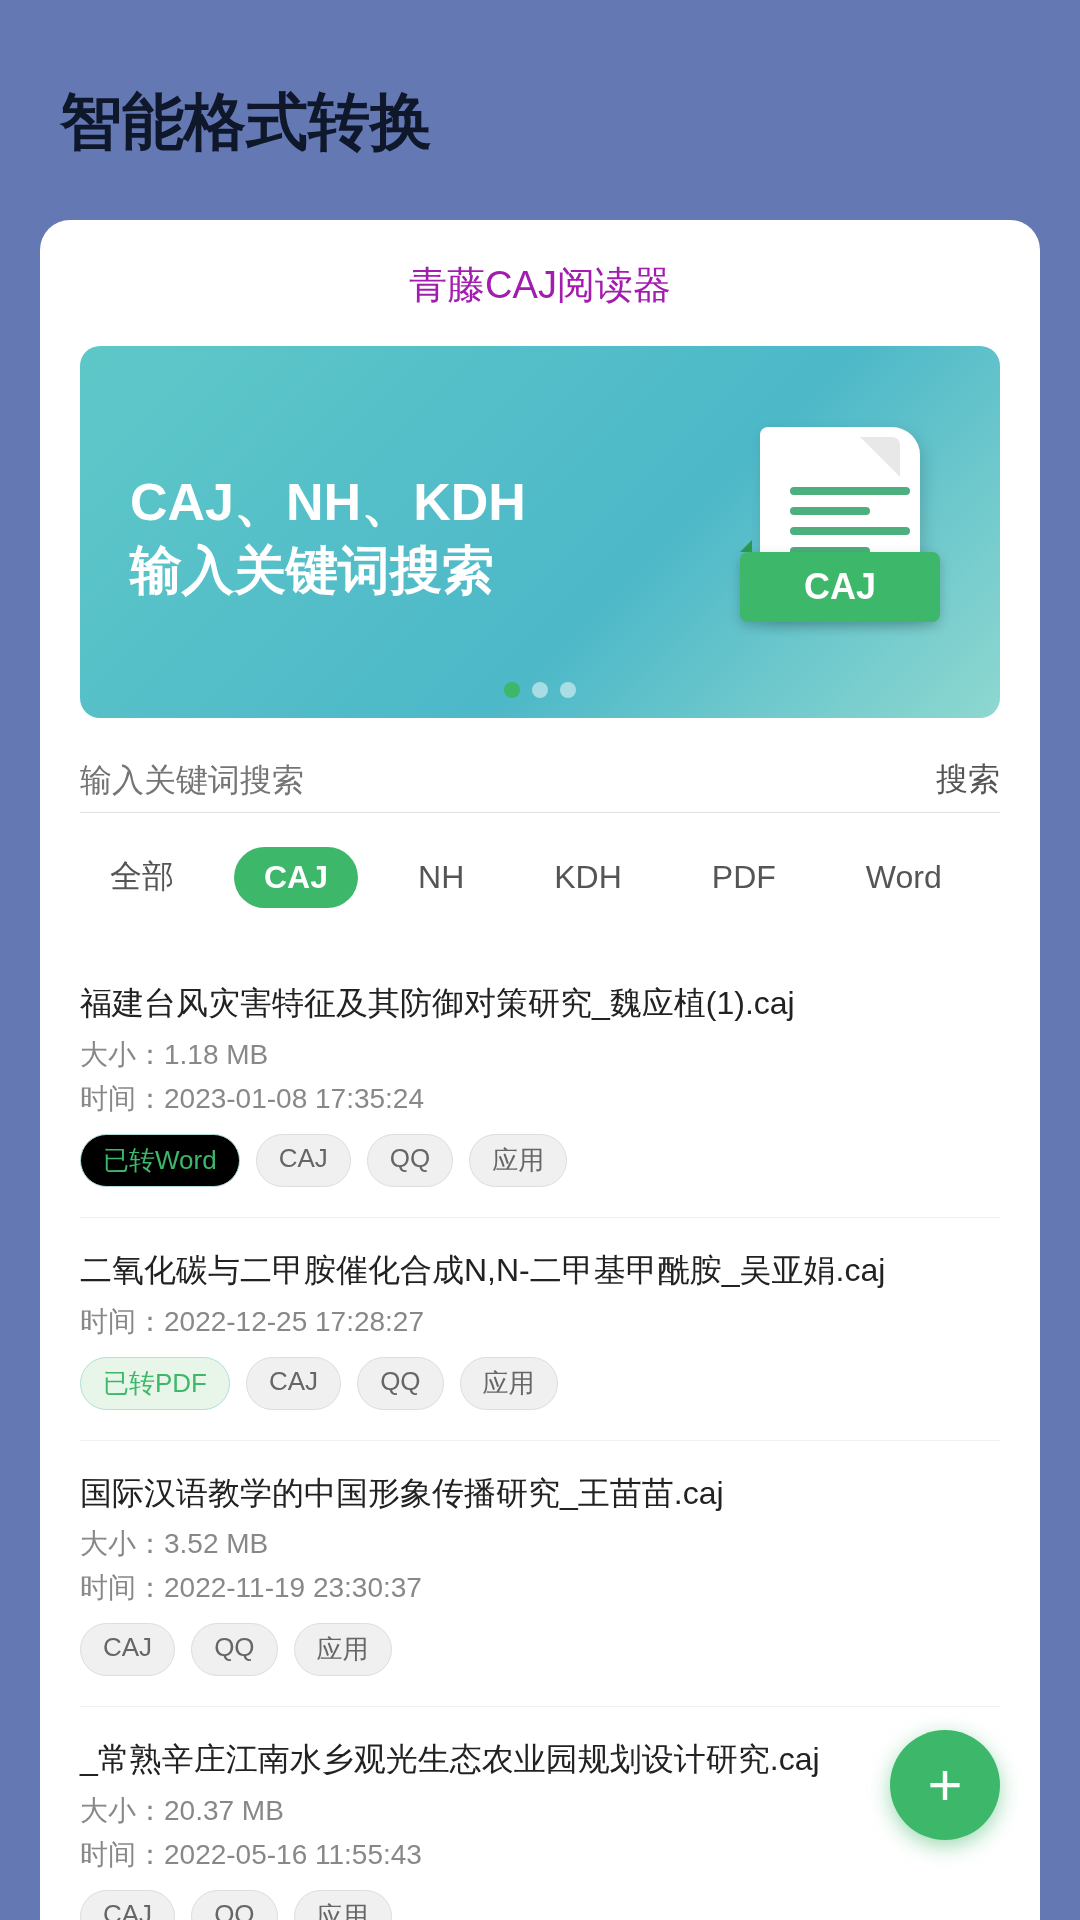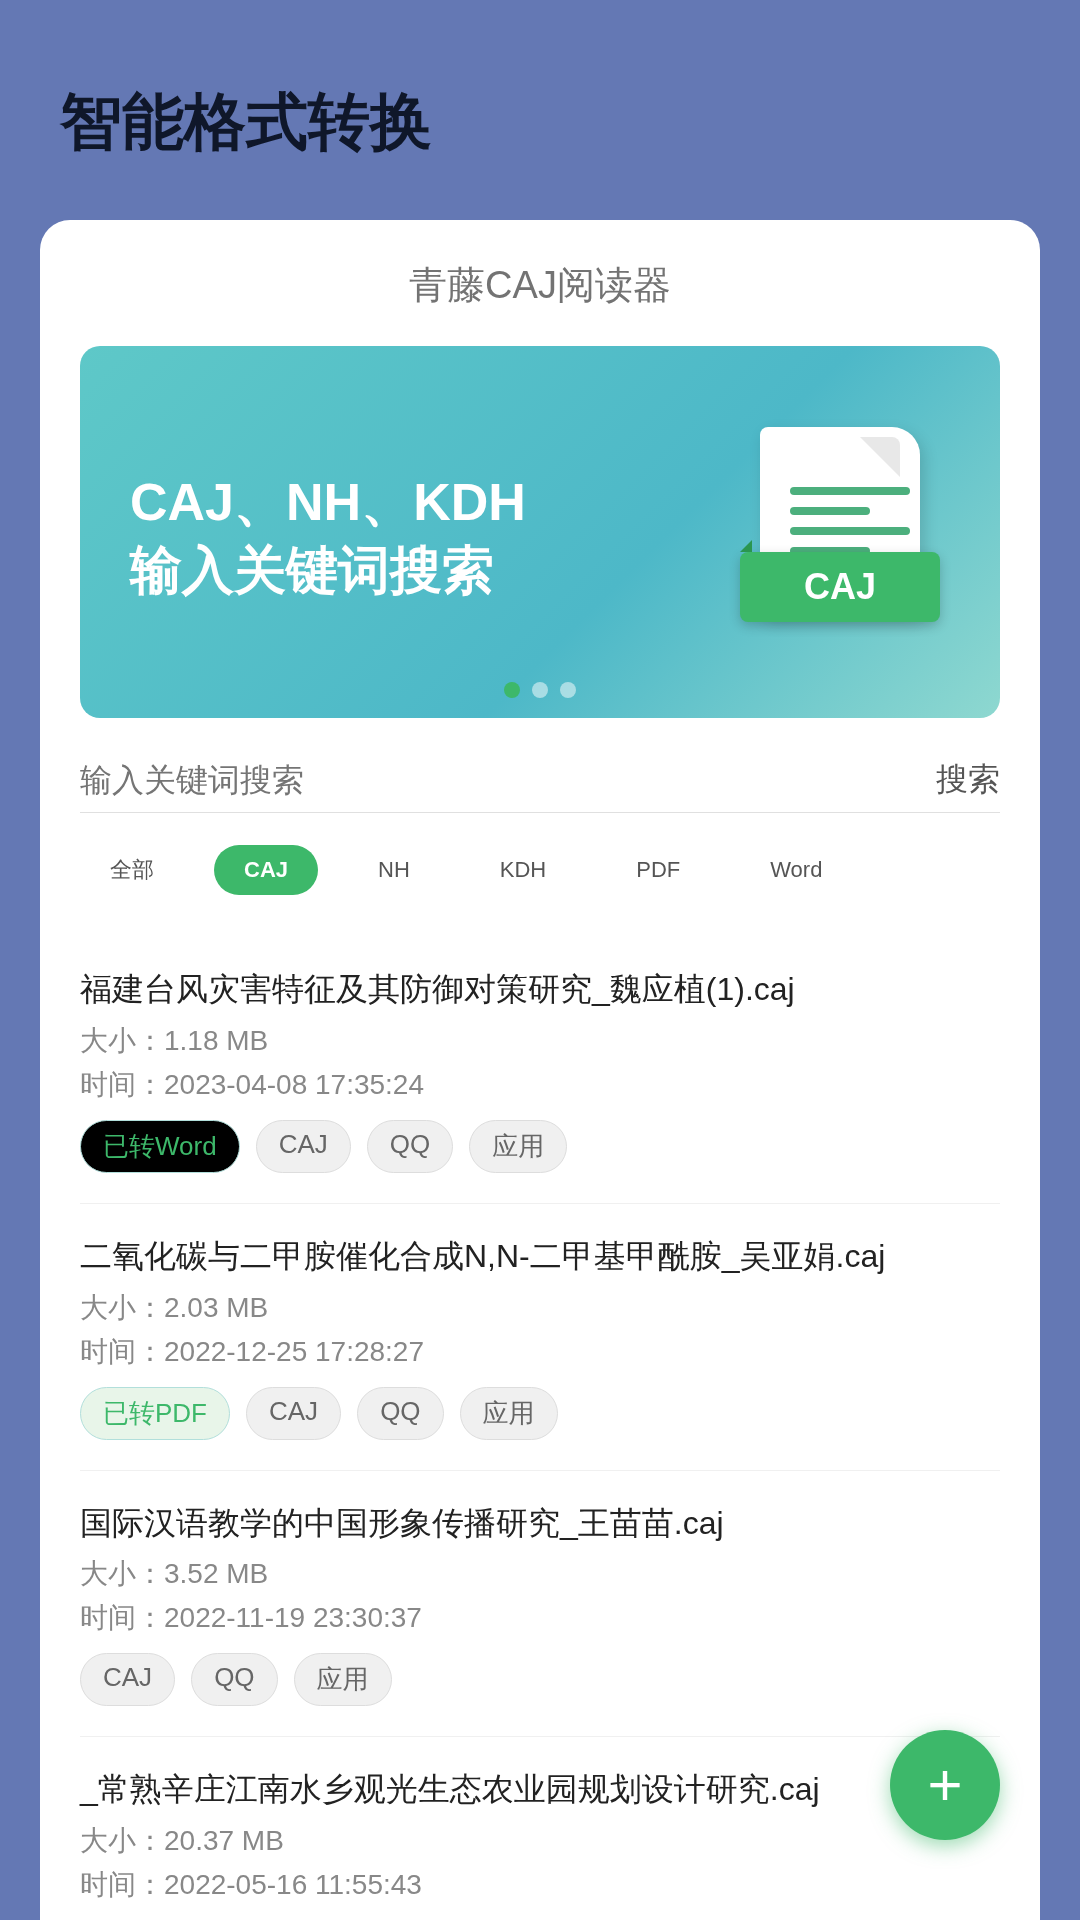--- a/index.html
+++ b/index.html
@@ -20,21 +20,21 @@
     .card {
       background: white;
       border-radius: 30px;
       margin: 0 40px;
       padding: 40px 40px 30px 40px;
       min-height: 1700px;
     }
     .card-header {
       text-align: center;
       font-size: 38px;
-      color: #737373;
+      color: #a21caf;
       font-weight: 500;
       margin-bottom: 35px;
     }
     .banner {
       background: linear-gradient(135deg, #5ec8c8 0%, #4db8c8 60%, #8ed8d0 100%);
       border-radius: 20px;
       padding: 50px 40px 40px 50px;
       position: relative;
       overflow: hidden;
       height: 372px;
@@ -164,21 +164,21 @@
       text-align: center;
     }
     .filter-tabs {
       display: flex;
       gap: 30px;
       align-items: center;
       margin-bottom: 40px;
       flex-wrap: nowrap;
     }
     .filter-tab {
-      font-size: 22px;
+      font-size: 32px;
       color: #555;
       padding: 12px 30px;
       border-radius: 40px;
       cursor: pointer;
       white-space: nowrap;
     }
     .filter-tab.active {
       background: #3db86a;
       color: white;
       font-weight: 600;
@@ -299,32 +299,31 @@
     <div class="filter-tab">KDH</div>
     <div class="filter-tab">PDF</div>
     <div class="filter-tab">Word</div>
   </div>
 
   <div class="file-list">
 
     <div class="file-item">
       <div class="file-name">福建台风灾害特征及其防御对策研究_魏应植(1).caj</div>
       <div class="file-meta">大小：1.18 MB</div>
-      <div class="file-meta">时间：2023-04-08 17:35:24</div>
+      <div class="file-meta">时间：2023-01-08 17:35:24</div>
       <div class="file-tags">
         <span class="tag converted-word">已转Word</span>
         <span class="tag">CAJ</span>
         <span class="tag">QQ</span>
         <span class="tag">应用</span>
       </div>
     </div>
 
     <div class="file-item">
       <div class="file-name">二氧化碳与二甲胺催化合成N,N-二甲基甲酰胺_吴亚娟.caj</div>
-      <div class="file-meta">大小：2.03 MB</div>
       <div class="file-meta">时间：2022-12-25 17:28:27</div>
       <div class="file-tags">
         <span class="tag converted-pdf">已转PDF</span>
         <span class="tag">CAJ</span>
         <span class="tag">QQ</span>
         <span class="tag">应用</span>
       </div>
     </div>
 
     <div class="file-item">

